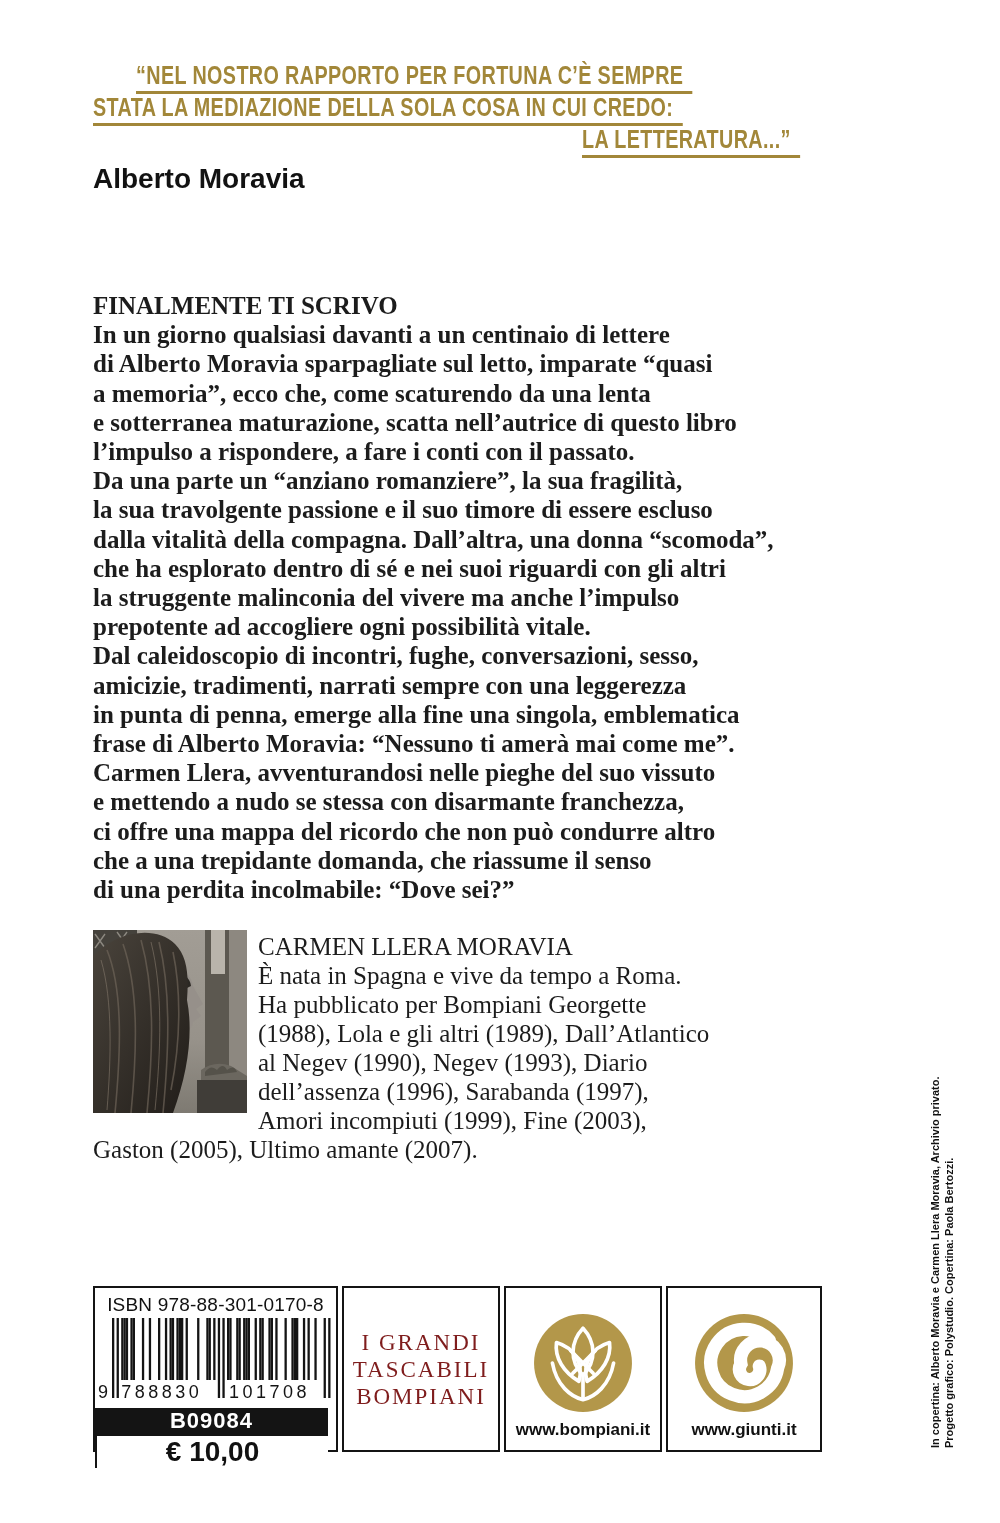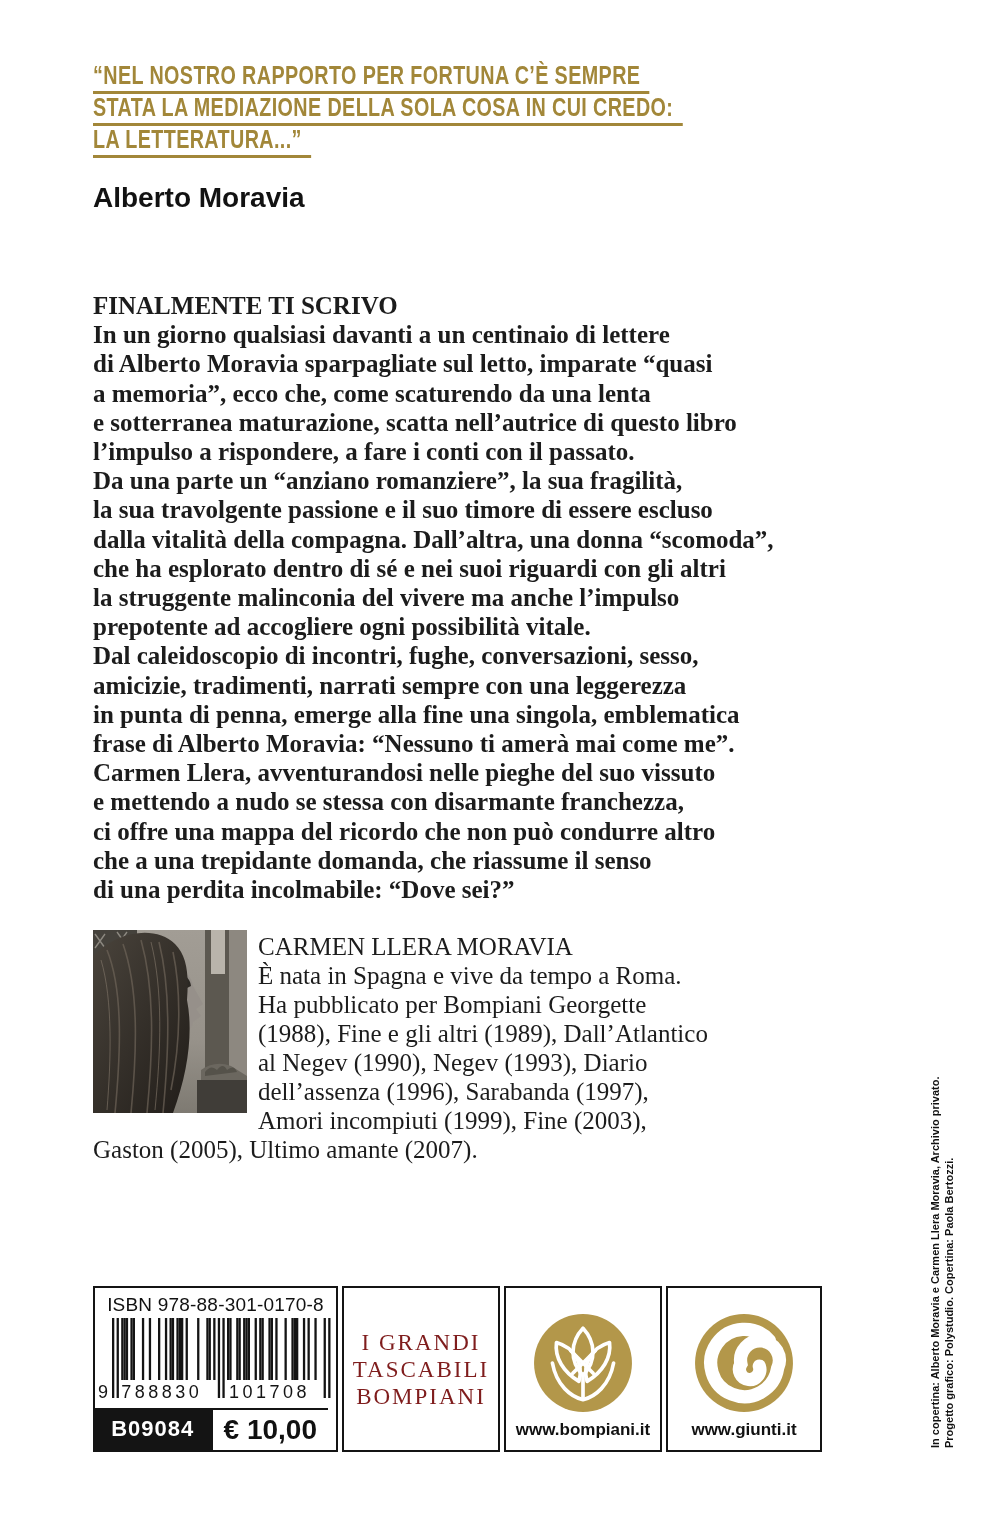--- a/index.html
+++ b/index.html
@@ -6,44 +6,44 @@
     --gold:#a28739;
     --logo-gold:#b3974a;
     --ink:#1c1c1c;
   }
   html,body{margin:0;padding:0;background:#fff;}
   .page{position:relative;width:1000px;height:1523px;background:#ffffff;overflow:hidden;
         font-family:"Liberation Sans",sans-serif;color:var(--ink);}
 
   
   .quote{position:absolute;left:93px;top:62px;}
-  .quote-line-wrap{display:block;height:32px;}
+  .quote-line-wrap{display:block;height:32px;text-align:right;}
   .quote-line{display:inline-block;white-space:nowrap;font-weight:bold;font-size:26px;line-height:27px;
     letter-spacing:.5px;color:var(--gold);border-bottom:3px solid var(--gold);
     padding:0 12px 2px 0;transform:scaleX(.76);transform-origin:0 0;}
-  .quote-author{margin-top:24px;font-size:28px;font-weight:bold;color:#121212;}
+  .quote-author{margin-top:5px;font-size:28px;font-weight:bold;color:#121212;}
 
   
   .synopsis{position:absolute;left:93px;top:291px;font-family:"Liberation Serif",serif;
     font-size:25px;line-height:29.2px;color:var(--ink);white-space:nowrap;font-weight:700;}
 
   
   .bio-photo{position:absolute;left:93px;top:930px;width:154px;height:183px;}
   .bio-lines{position:absolute;left:258px;top:932px;font-family:"Liberation Serif",serif;
     font-size:25px;line-height:29px;color:var(--ink);white-space:nowrap;}
   .bio-last{position:absolute;left:93px;top:1135px;font-family:"Liberation Serif",serif;
     font-size:25px;line-height:29px;color:var(--ink);white-space:nowrap;}
   .it{}
 
   
   .fbox{position:absolute;top:1286px;height:166px;border:2px solid #141414;box-sizing:border-box;background:#fff;}
   .box-barcode{left:93px;width:245px;}
   .isbn-label{text-align:center;font-size:19px;letter-spacing:.2px;padding-top:6px;color:#111;}
   .barcode-svg{display:block;margin:2px auto 0;}
-  .bc-bottom{position:absolute;left:0;right:8px;bottom:0;height:42px;display:flex;}
+  .bc-bottom{position:absolute;left:0;right:8px;bottom:0;height:42px;display:flex;flex-direction:column;}
   .bc-code{flex:1;background:#141414;color:#fff;display:flex;align-items:center;justify-content:center;
     font-weight:bold;font-size:22px;letter-spacing:1px;}
   .bc-price{flex:1;border-top:2px solid #141414;border-left:2px solid #141414;display:flex;align-items:center;
     justify-content:center;font-weight:bold;font-size:28px;color:#111;background:#fff;}
 
   .box-series{left:342px;width:158px;display:flex;align-items:center;justify-content:center;text-align:center;}
   .series-text{font-family:"Liberation Serif",serif;font-size:23px;line-height:27px;letter-spacing:2px;color:#7f1d1d;}
 
   .logo-box{display:flex;flex-direction:column;align-items:center;justify-content:space-between;padding:24px 0 10px;}
   .box-bompiani{left:504px;width:158px;}
@@ -122,21 +122,21 @@
     <path d="M0,26 C22,2 62,-6 82,14 C94,26 96,44 94,70 C100,100 96,140 80,183 L0,183 Z" fill="url(#hairg)"></path>
     <path d="M14,20 C30,60 28,120 22,183 M30,14 C46,60 44,120 38,183 M48,10 C62,60 60,120 54,183 M66,12 C78,60 76,120 70,183 M80,22 C88,60 88,110 78,160" stroke="#6e6458" stroke-width="1.6" fill="none" opacity="0.7"></path>
     <path d="M8,30 C20,70 18,130 14,180 M58,12 C70,60 68,120 62,180" stroke="#857a6c" stroke-width="1" fill="none" opacity="0.6"></path>
   </svg>
 
   <div class="bio-lines">
     <div>CARMEN LLERA MORAVIA</div>
     <div id="bio-lines">
         <div><span>È nata in Spagna e vive da tempo a Roma.</span></div>
         <div><span>Ha pubblicato per Bompiani </span><span class="it">Georgette</span></div>
-        <div><span>(1988), </span><span class="it">Fine e gli altri</span><span> (1989), </span><span class="it">Dall’Atlantico</span></div>
+        <div><span>(1988), </span><span class="it">Lola e gli altri</span><span> (1989), </span><span class="it">Dall’Atlantico</span></div>
         <div><span class="it">al Negev</span><span> (1990), </span><span class="it">Negev</span><span> (1993), </span><span class="it">Diario</span></div>
         <div><span class="it">dell’assenza</span><span> (1996), </span><span class="it">Sarabanda</span><span> (1997),</span></div>
         <div><span class="it">Amori incompiuti</span><span> (1999), Fine (2003),</span></div>
       </div>
   </div>
   <div class="bio-last" id="bio-last">
       <div><span class="it">Gaston</span><span> (2005), </span><span class="it">Ultimo amante</span><span> (2007).</span></div>
     </div>
 
   <div class="fbox box-barcode">

